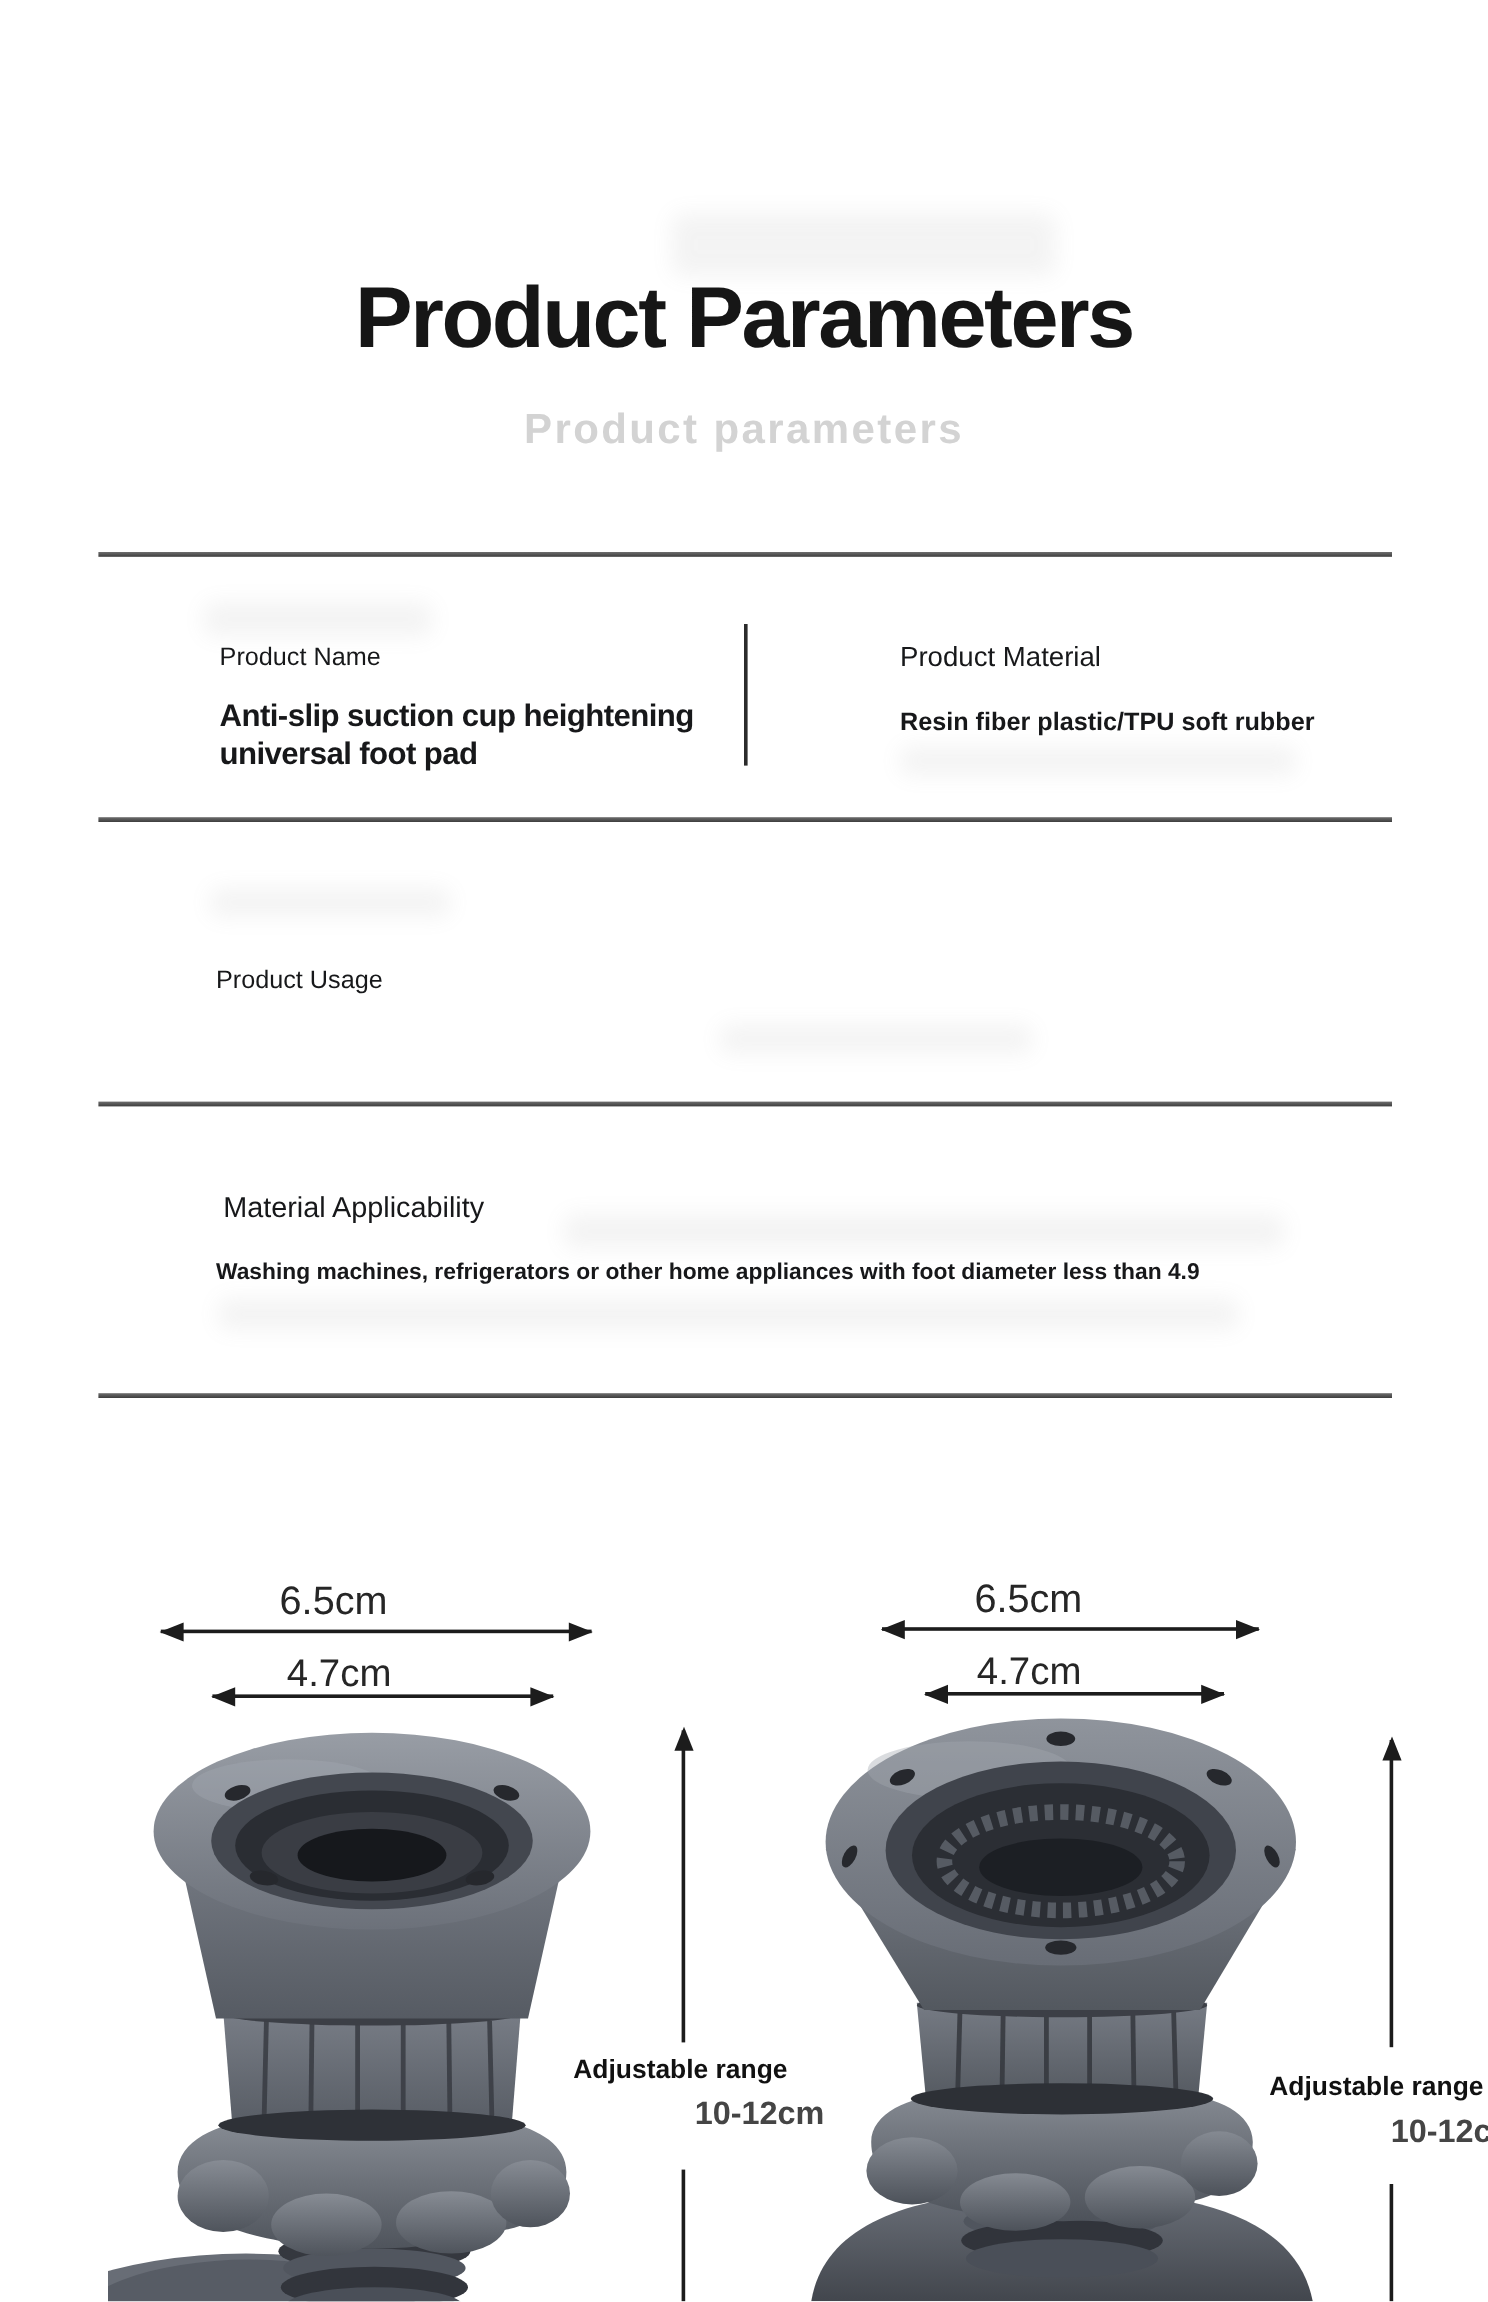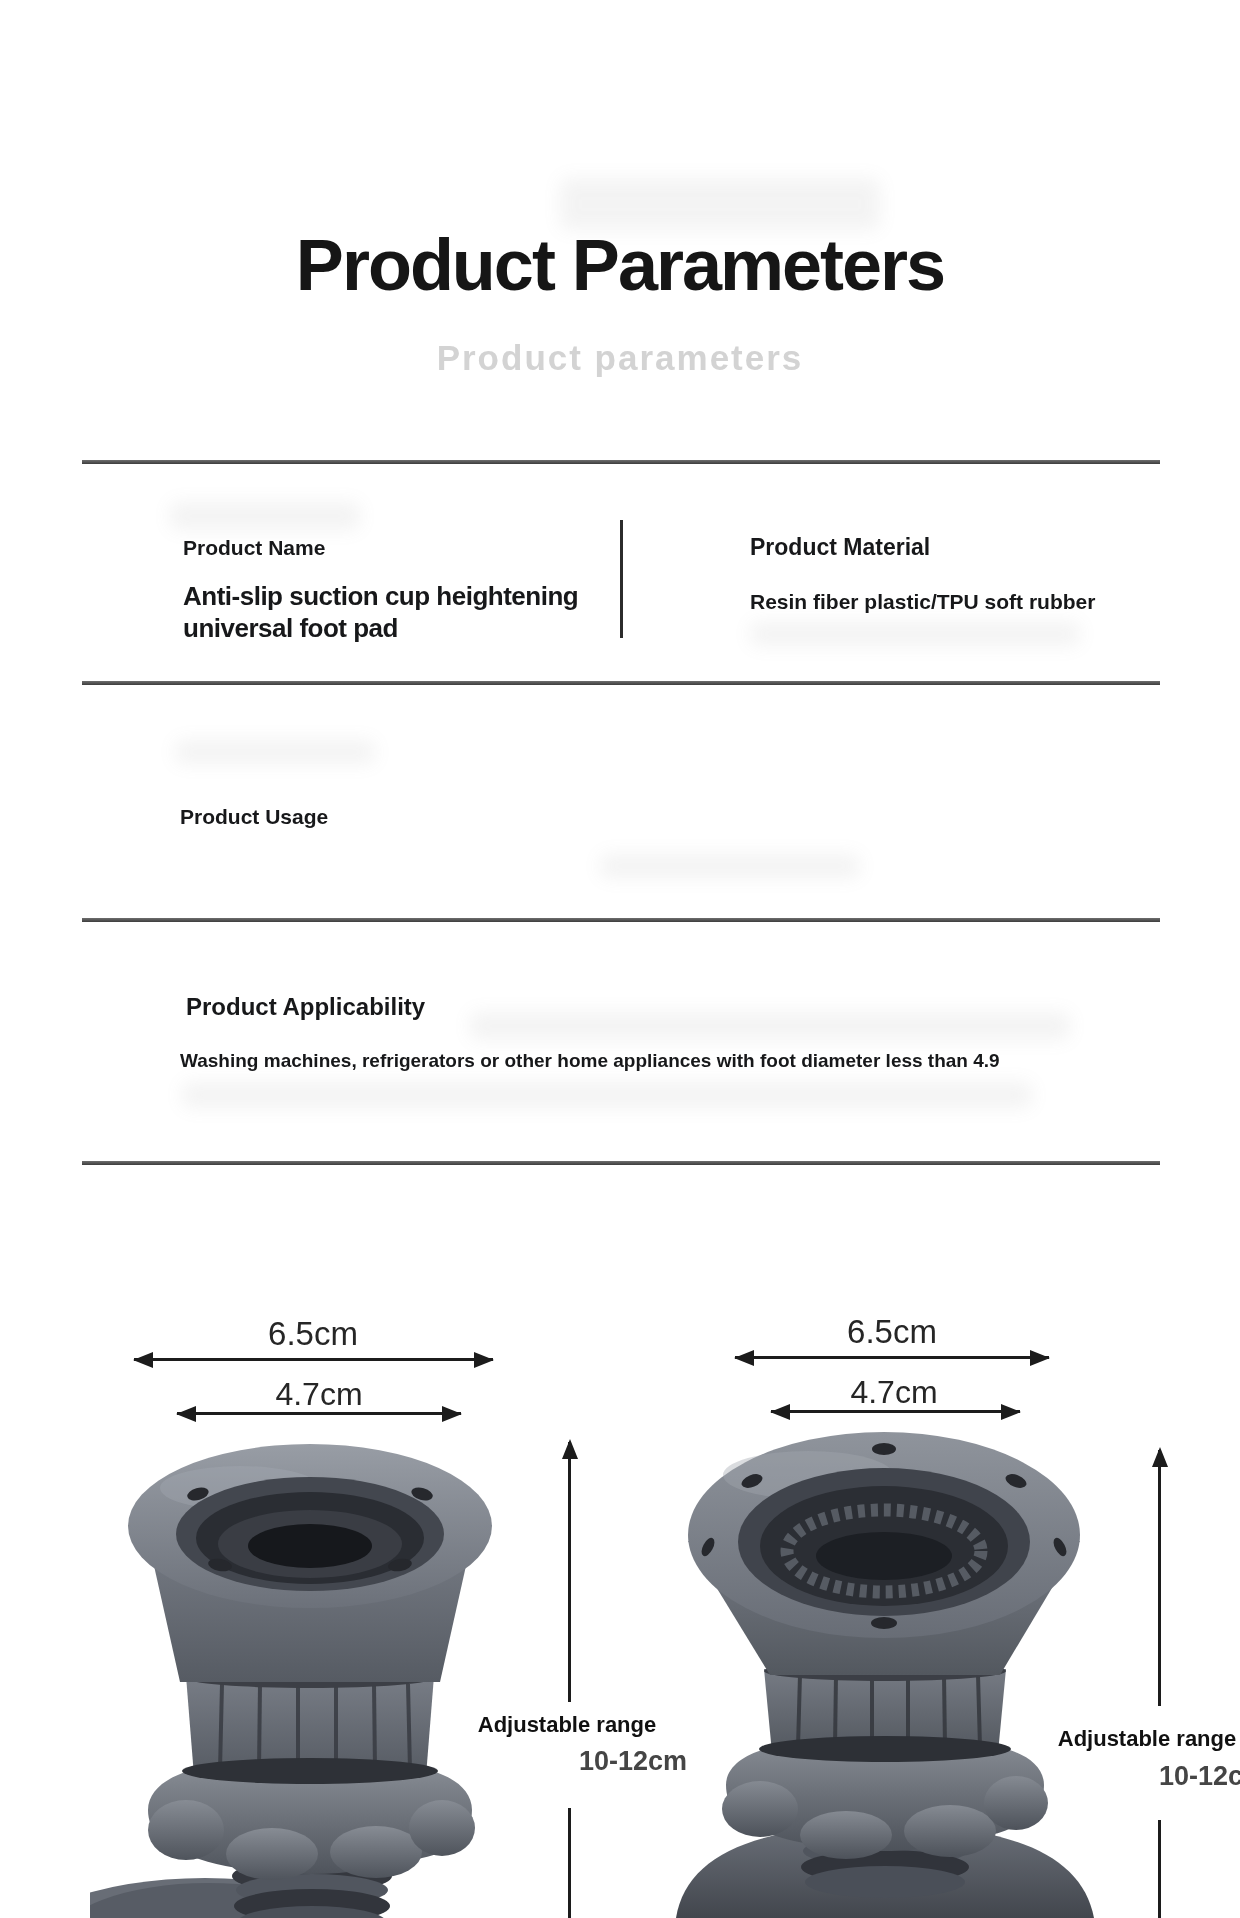--- a/index.html
+++ b/index.html
@@ -15,33 +15,33 @@
   .subtitle{
     position:absolute;left:0;right:0;top:338px;text-align:center;
     font-size:35px;font-weight:700;letter-spacing:2px;color:#d3d3d3;
   }
   
   .rule{position:absolute;left:82px;width:1078px;height:4px;
         background:linear-gradient(#6e6e6e,#3d3d3d);}
   .rule.r1{top:460px;} .rule.r2{top:681px;} .rule.r3{top:918px;} .rule.r4{top:1161px;}
   .vdiv{position:absolute;left:620px;top:520px;width:3px;height:118px;background:#2b2b2b;}
   
-  .lbl{position:absolute;font-weight:700;color:#17181a;}
+  .lbl{position:absolute;font-weight:400;color:#17181a;}
   .val{position:absolute;font-weight:700;color:#17181a;}
   .name-label{left:183px;top:536px;font-size:21px;}
   .name-value{left:183px;top:580px;font-size:26px;line-height:32px;letter-spacing:-0.5px;}
   .material-label{left:750px;top:534px;font-size:23px;}
   .material-value{left:750px;top:590px;font-size:21px;}
   .usage-label{left:180px;top:763px;font-size:21px;margin-top:42px;}
   .usage-value{left:178px;top:800px;font-size:25px;line-height:33px;letter-spacing:-0.5px;}
   .applic-label{left:186px;top:993px;font-size:24px;}
   .applic-value{left:180px;top:1050px;font-size:19px;}
   .val span{display:block;}
   
-  .dim{position:absolute;text-align:center;font-size:33px;color:#262626;}
+  .dim{position:absolute;text-align:left;font-size:33px;color:#262626;}
   .dim.small{font-size:32px;}
   .range-lbl{position:absolute;text-align:center;font-size:22px;font-weight:700;color:#111;}
   .range-val{position:absolute;text-align:right;font-size:27px;color:#454545;font-weight:bold;}
   .harrow{position:absolute;height:3px;background:#1c1c1c;}
   .harrow::before,.harrow::after{
     content:"";position:absolute;top:50%;transform:translateY(-50%);
     width:0;height:0;border-top:8px solid transparent;border-bottom:8px solid transparent;
   }
   .harrow::before{left:-1px;border-right:20px solid #1c1c1c;}
   .harrow::after{right:-1px;border-left:20px solid #1c1c1c;}
@@ -110,21 +110,21 @@
     <span>universal foot pad</span>
   </div>
   <div class="vdiv"></div>
   <div class="lbl material-label">Product Material</div>
   <div class="val material-value">Resin fiber plastic/TPU soft rubber</div>
 
   <div class="lbl usage-label">Product Usage</div>
   <div class="val usage-value">
   </div>
 
-  <div class="lbl applic-label">Product Applicability</div>
+  <div class="lbl applic-label">Material Applicability</div>
   <div class="val applic-value">Washing machines, refrigerators or other home appliances with foot diameter less than 4.9</div>
 
   <div class="dim l-outer-label">6.5cm</div>
   <div class="harrow l-outer-arrow"></div>
   <div class="dim small l-inner-label">4.7cm</div>
   <div class="harrow l-inner-arrow"></div>
   <div class="vline arrow-up l-vline-top"></div>
   <div class="vline l-vline-bottom"></div>
   <div class="range-lbl l-range-lbl">Adjustable range</div>
   <div class="range-val l-range-val">10-12cm</div>

